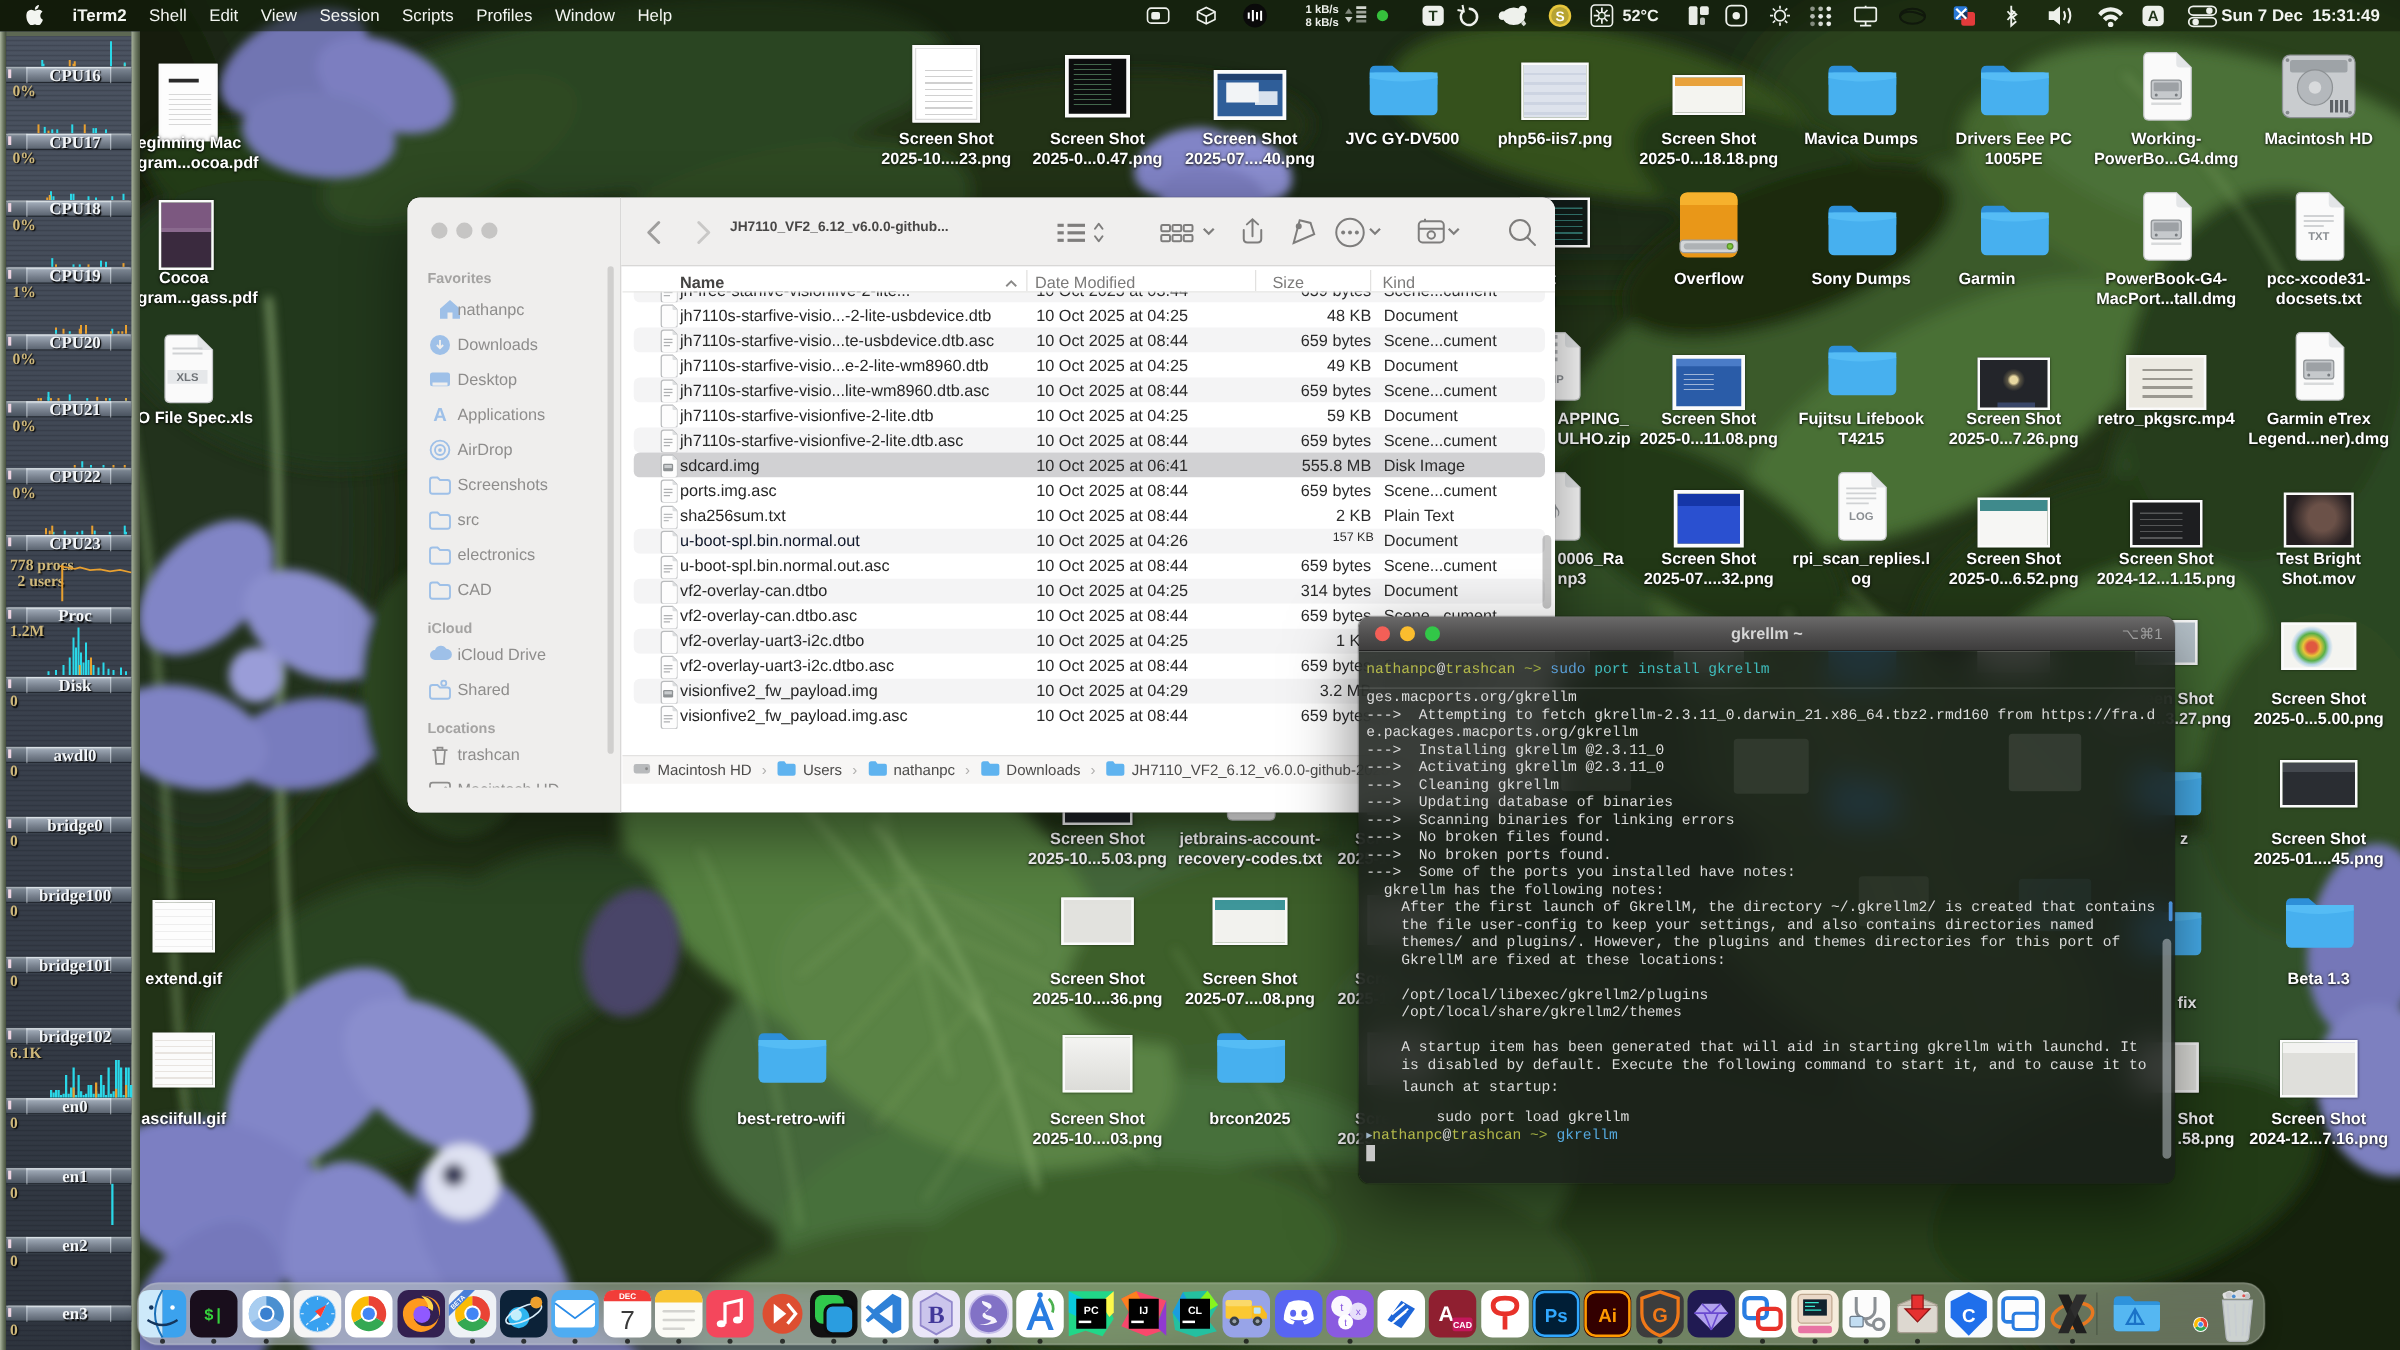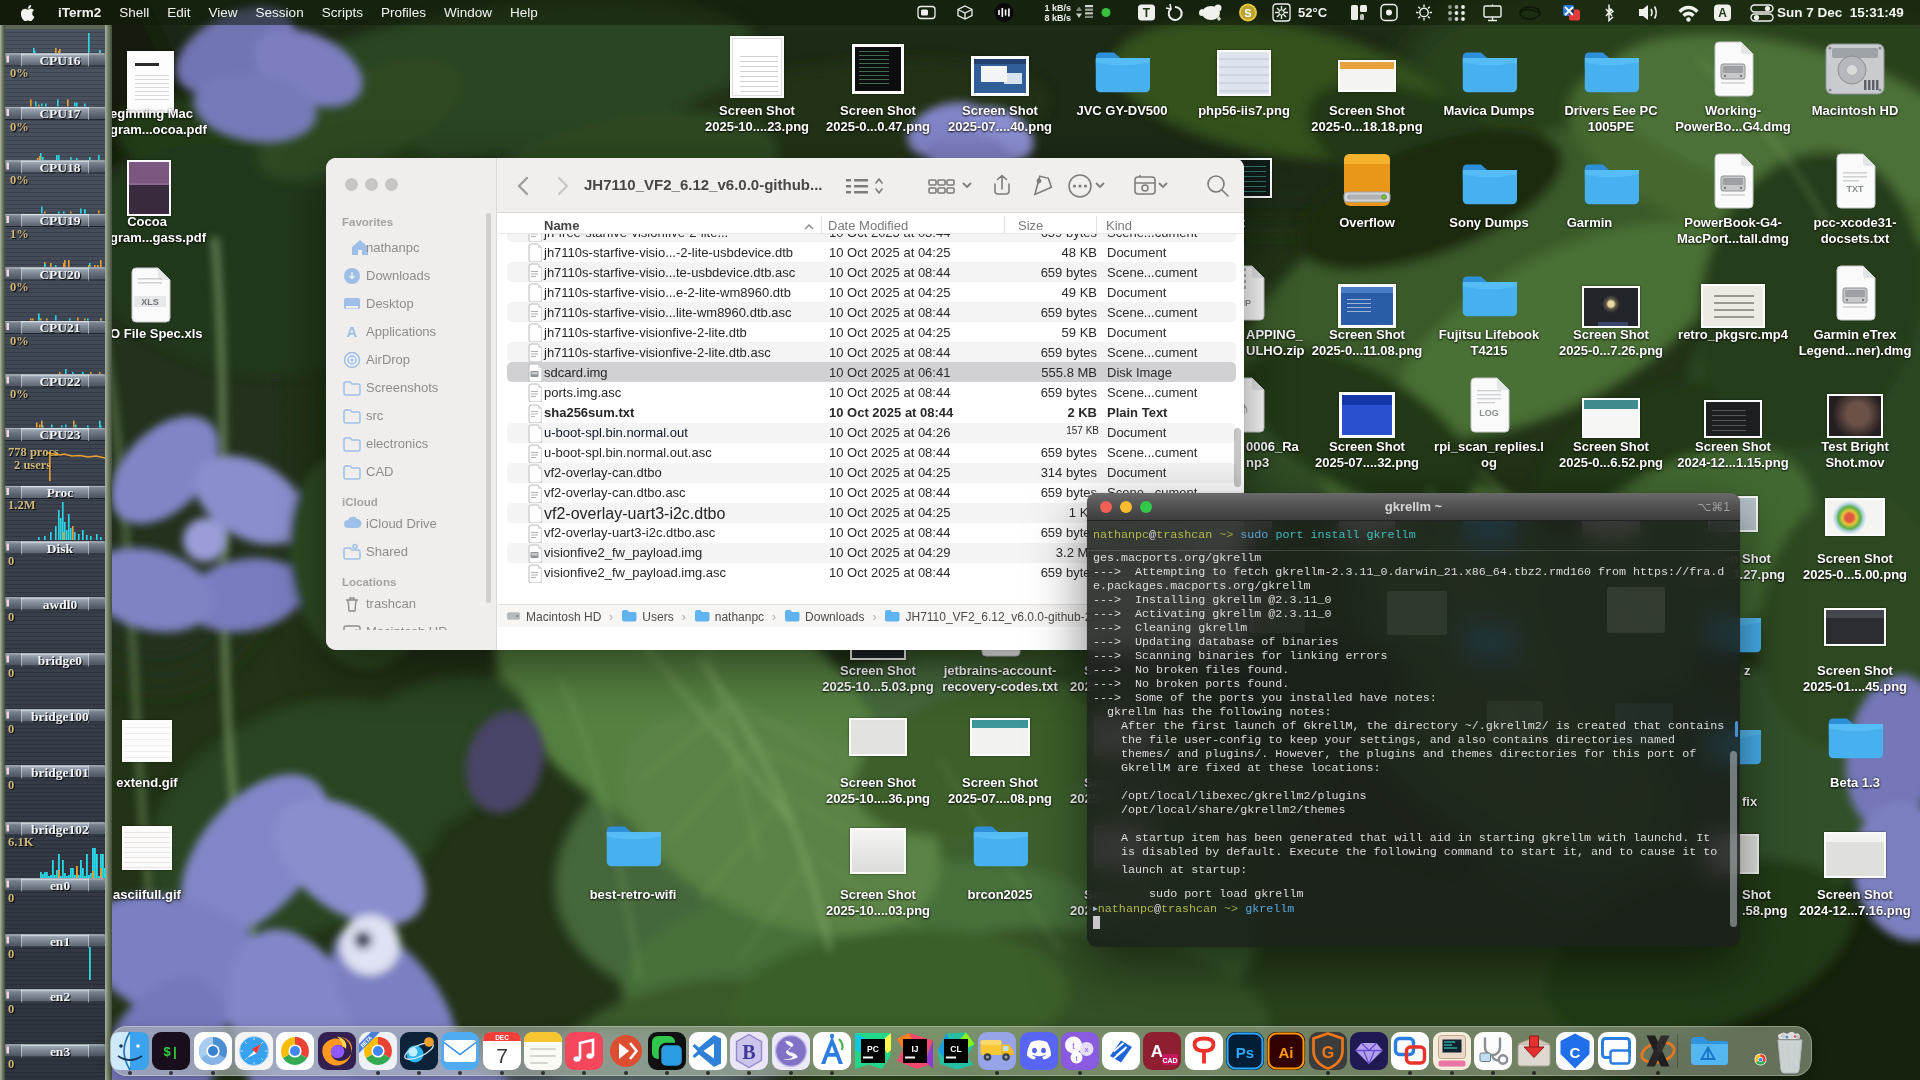--- a/index.html
+++ b/index.html
@@ -931,21 +931,21 @@
 <circle></circle>
 <div style="position:absolute;left:19px;top:20px;width:13px;height:13px;border-radius:50%;background:#c6c5c4"></div>
 <div style="position:absolute;left:39px;top:20px;width:13px;height:13px;border-radius:50%;background:#c6c5c4"></div>
 <div style="position:absolute;left:59px;top:20px;width:13px;height:13px;border-radius:50%;background:#c6c5c4"></div>
 <svg width="36" height="36" viewBox="0 0 36 36" style="position:absolute;left:180px;top:10px">
         <path d="M21 10 l-8 8 8 8" stroke="#9f9e9d" stroke-width="2.4" fill="none" stroke-linecap="round" stroke-linejoin="round"></path>
       </svg>
 <svg width="36" height="36" viewBox="0 0 36 36" style="position:absolute;left:218px;top:10px">
         <path d="M15 10 l8 8-8 8" stroke="#c9c8c7" stroke-width="2.4" fill="none" stroke-linecap="round" stroke-linejoin="round"></path>
       </svg>
-<div style="position:absolute;left:258px;top:18px;font-size:15px;font-weight:700;color:#484746">JH7110_VF2_6.12_v6.0.0-github...</div>
+<div style="position:absolute;left:258px;top:18px;font-size:11px;font-weight:700;color:#484746">JH7110_VF2_6.12_v6.0.0-github...</div>
 <svg width="420" height="40" viewBox="0 0 420 40" style="position:absolute;left:510px;top:8px" fill="none" stroke="#7e7d7c" stroke-width="1.6">
 <g>
           <rect x="10" y="13" width="5" height="2.5" fill="#7e7d7c" stroke="none"></rect>
           <rect x="18" y="13" width="14" height="2.5" fill="#7e7d7c" stroke="none"></rect>
           <rect x="10" y="19" width="5" height="2.5" fill="#7e7d7c" stroke="none"></rect>
           <rect x="18" y="19" width="14" height="2.5" fill="#7e7d7c" stroke="none"></rect>
           <rect x="10" y="25" width="5" height="2.5" fill="#7e7d7c" stroke="none"></rect>
           <rect x="18" y="25" width="14" height="2.5" fill="#7e7d7c" stroke="none"></rect>
 <path d="M40 17l3-4 3 4M40 23l3 4 3-4" stroke-linecap="round" stroke-linejoin="round"></path>
         </g>
@@ -1096,21 +1096,21 @@
             <path d="M11 1 l4 4 h-3 q-1 0-1-1z" fill="#dcdee0"></path>
             <rect x="4" y="8" width="7" height="1" fill="#aeb0b2"></rect>
             <rect x="4" y="10.5" width="7" height="1" fill="#aeb0b2"></rect>
             <rect x="4" y="13" width="5" height="1" fill="#aeb0b2"></rect>
           </svg>
           <span style="position:absolute;left:37px;top:2.5px;font-size:13px;color:#262626;white-space:nowrap">ports.img.asc</span>
           <span style="position:absolute;left:322px;top:2.5px;font-size:13px;color:#2b2b2b;white-space:nowrap">10 Oct 2025 at 08:44</span>
           <span style="position:absolute;left:430px;top:2.5px;width:160px;text-align:right;font-size:13px;color:#2b2b2b">659 bytes</span>
           <span style="position:absolute;left:600px;top:2.5px;font-size:13px;color:#2b2b2b;white-space:nowrap">Scene...cument</span>
         </div>
-        <div style="position:absolute;left:9px;top:169.5px;width:729px;height:20px;background:#fff;border-radius:5px;font-weight:bold;">
+        <div style="position:absolute;left:9px;top:169.5px;width:729px;height:20px;background:#fff;border-radius:5px;">
           <svg width="15" height="19" viewBox="0 0 15 19" style="position:absolute;left:20px;top:1px">
             <path d="M2 3 q0-2 2-2 h7 l4 4 v12 q0 2-2 2 h-9 q-2 0-2-2z" fill="#fdfdfd" stroke="#b9bbbd"></path>
             <path d="M11 1 l4 4 h-3 q-1 0-1-1z" fill="#dcdee0"></path>
             <rect x="4" y="7" width="7" height="1" fill="#b8babc"></rect>
             <rect x="4" y="9.5" width="7" height="1" fill="#b8babc"></rect>
             <rect x="4" y="12" width="4" height="1" fill="#b8babc"></rect>
           </svg>
           <span style="position:absolute;left:37px;top:2.5px;font-size:13px;color:#262626;white-space:nowrap">sha256sum.txt</span>
           <span style="position:absolute;left:322px;top:2.5px;font-size:13px;color:#2b2b2b;white-space:nowrap">10 Oct 2025 at 08:44</span>
           <span style="position:absolute;left:430px;top:2.5px;width:160px;text-align:right;font-size:13px;color:#2b2b2b">2 KB</span>
@@ -1160,21 +1160,21 @@
           <span style="position:absolute;left:37px;top:2.5px;font-size:13px;color:#262626;white-space:nowrap">vf2-overlay-can.dtbo.asc</span>
           <span style="position:absolute;left:322px;top:2.5px;font-size:13px;color:#2b2b2b;white-space:nowrap">10 Oct 2025 at 08:44</span>
           <span style="position:absolute;left:430px;top:2.5px;width:160px;text-align:right;font-size:13px;color:#2b2b2b">659 bytes</span>
           <span style="position:absolute;left:600px;top:2.5px;font-size:13px;color:#2b2b2b;white-space:nowrap">Scene...cument</span>
         </div>
         <div style="position:absolute;left:9px;top:269.7px;width:729px;height:20px;background:#f4f4f5;border-radius:5px;">
           <svg width="15" height="19" viewBox="0 0 15 19" style="position:absolute;left:20px;top:1px">
             <path d="M2 3 q0-2 2-2 h7 l4 4 v12 q0 2-2 2 h-9 q-2 0-2-2z" fill="#fdfdfd" stroke="#b9bbbd"></path>
             <path d="M11 1 l4 4 h-3 q-1 0-1-1z" fill="#dcdee0"></path>
           </svg>
-          <span style="position:absolute;left:37px;top:2.5px;font-size:16px;color:#262626;white-space:nowrap">vf2-overlay-uart3-i2c.dtbo</span>
+          <span style="position:absolute;left:37px;top:2.5px;font-size:13px;color:#262626;white-space:nowrap">vf2-overlay-uart3-i2c.dtbo</span>
           <span style="position:absolute;left:322px;top:2.5px;font-size:13px;color:#2b2b2b;white-space:nowrap">10 Oct 2025 at 04:25</span>
           <span style="position:absolute;left:430px;top:2.5px;width:160px;text-align:right;font-size:13px;color:#2b2b2b">1 KB</span>
           <span style="position:absolute;left:600px;top:2.5px;font-size:13px;color:#2b2b2b;white-space:nowrap">Document</span>
         </div>
         <div style="position:absolute;left:9px;top:289.8px;width:729px;height:20px;background:#fff;border-radius:5px;">
           <svg width="15" height="19" viewBox="0 0 15 19" style="position:absolute;left:20px;top:1px">
             <path d="M2 3 q0-2 2-2 h7 l4 4 v12 q0 2-2 2 h-9 q-2 0-2-2z" fill="#fdfdfd" stroke="#b9bbbd"></path>
             <path d="M11 1 l4 4 h-3 q-1 0-1-1z" fill="#dcdee0"></path>
             <rect x="4" y="8" width="7" height="1" fill="#aeb0b2"></rect>
             <rect x="4" y="10.5" width="7" height="1" fill="#aeb0b2"></rect>

